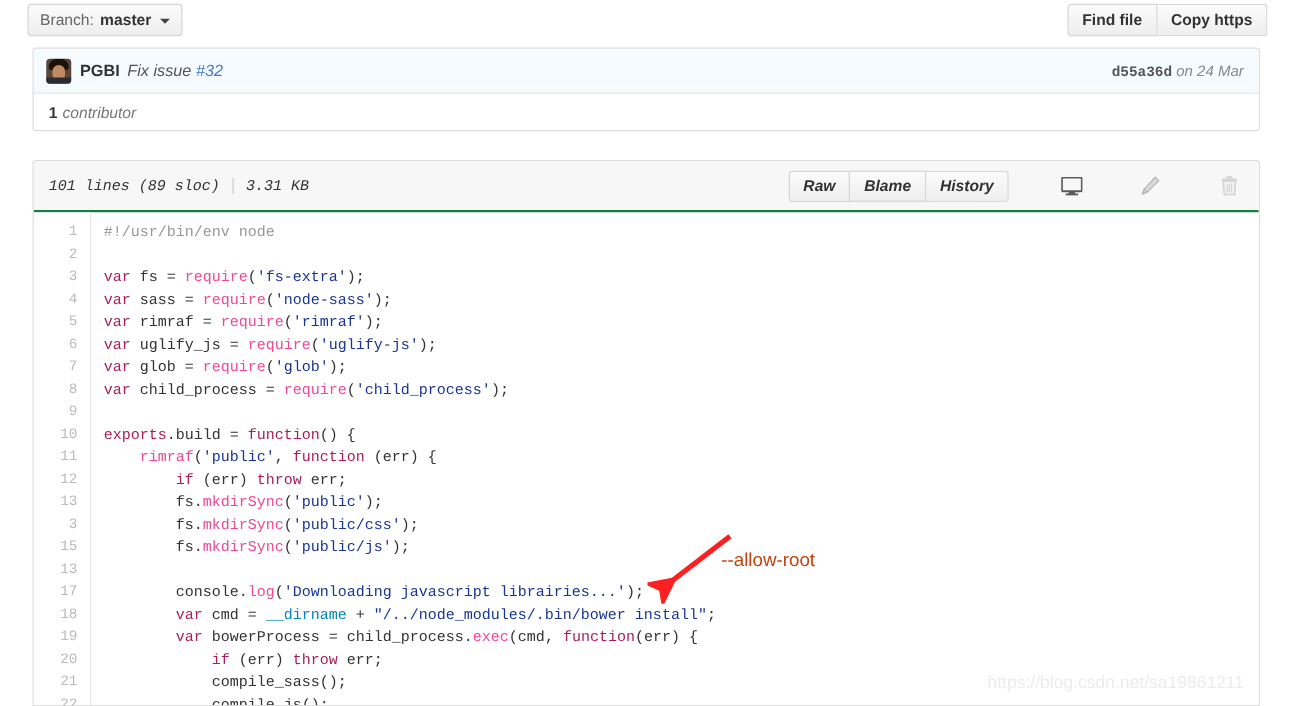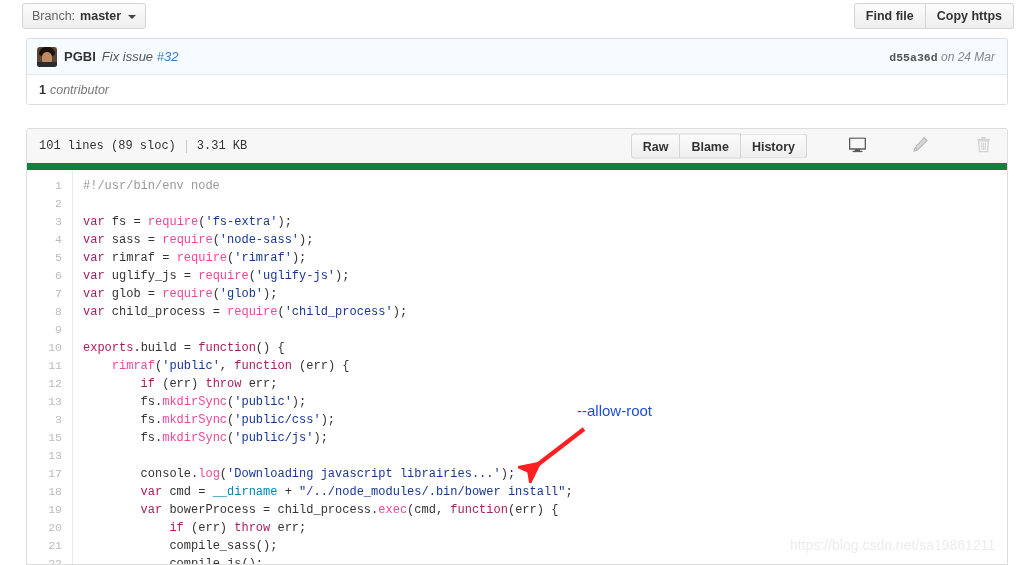--- a/index.html
+++ b/index.html
@@ -121,36 +121,37 @@
   
   .filebox {
     position: absolute; left: 26px; top: 128px; width: 982px; height: 437px;
     border: 1px solid #dddddd; border-radius: 3px 3px 0 0;
     background: #fff; overflow: hidden;
   }
   .file-header {
     position: relative;
     height: 41px;
     background: #f7f7f7;
-    border-bottom: 7px solid #15803d;
+    border-bottom: 2px solid #15803d;
     display: flex; align-items: center;
     padding: 0 12px;
+    font-style: italic;
   }
   .file-stats {
     font-family: "Liberation Mono", monospace;
     font-size: 12px; color: #333;
     display: flex; align-items: center;
   }
   .file-stats .divider {
     display: inline-block; width: 1px; height: 13px;
     background: #ccc; margin: 0 10px;
   }
   .file-actions {
     position: absolute; right: 11px; top: 50%; transform: translateY(-50%);
-    display: flex; align-items: flex-start; gap: 28px;
+    display: flex; align-items: center; gap: 28px;
   }
   .file-actions .grp { display: flex; }
   .file-actions .btn {
     height: 25px; padding: 0 11px;
     display: flex; align-items: center;
     background: linear-gradient(#fcfcfc, #eeeeee);
     border: 1px solid #d5d5d5;
     font-size: 12.5px; font-weight: bold; color: #333;
   }
   .file-actions .btn:first-child { border-radius: 3px 0 0 3px; }
@@ -192,22 +193,22 @@
   .code div { height: 18px; line-height: 18px; }
   .cmt { color: #969896; }
   .kw  { color: #a71d5d; }
   .fn  { color: #ec4899; }
   .str { color: #183691; }
   .cst { color: #0086b3; }
   .pln { color: #333333; }
 
   
   .annot-text {
-    position: absolute; left: 577px; top: 402px;
-    color: #1d4ed8; font-size: 15px;
+    position: absolute; left: 577px; top: 440px;
+    color: #c2410c; font-size: 15px;
     font-family: "Liberation Sans", sans-serif;
     white-space: nowrap;
   }
   .annot-arrow {
     position: absolute; left: 518px; top: 425px;
     width: 70px; height: 58px;
     pointer-events: none;
   }
 
   .watermark {

